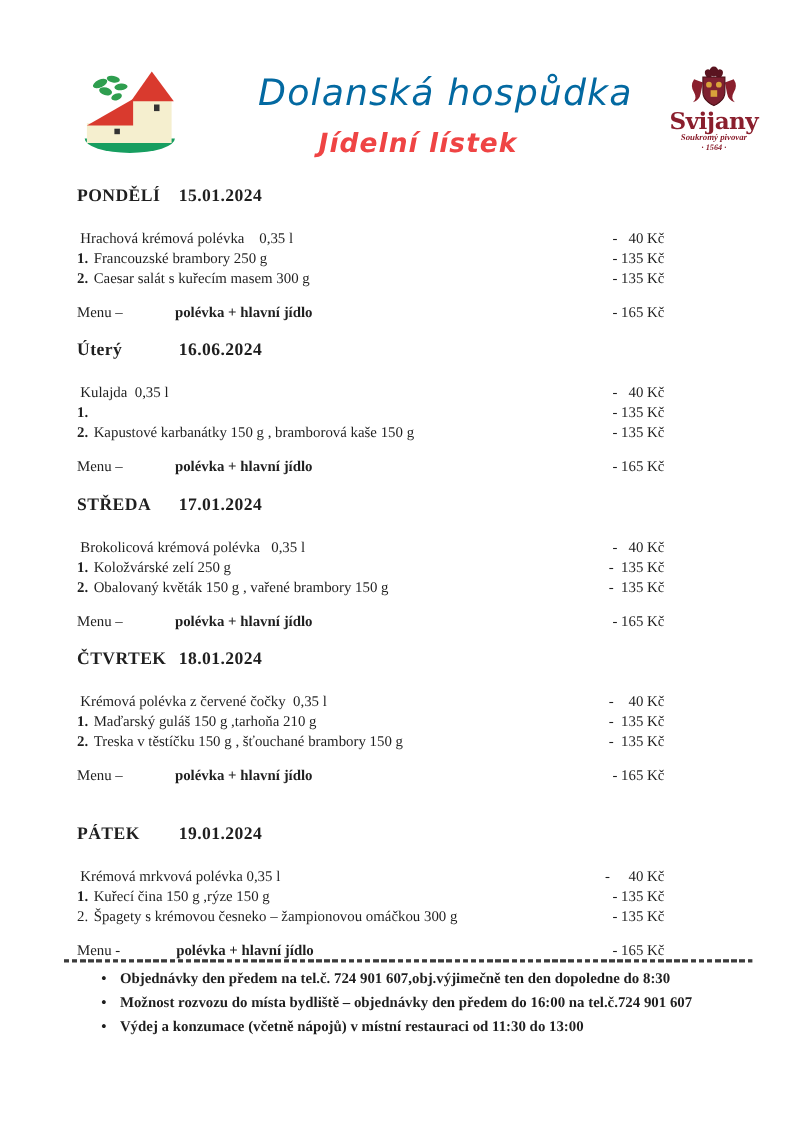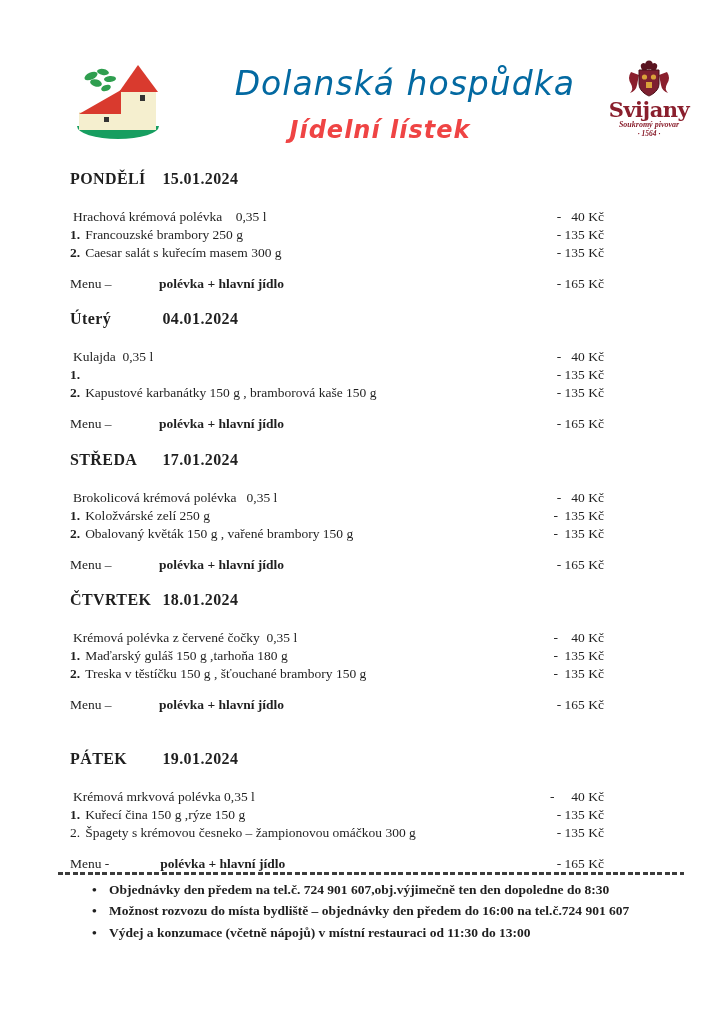--- a/index.html
+++ b/index.html
@@ -112,21 +112,21 @@
     <div class="row menu-row">
       <span class="menu-label">Menu – </span>
       <span class="menu-bold">polévka + hlavní jídlo</span>
       <span class="price">- 165 Kč</span>
     </div>
   </section>
 
   <section class="day" style="top:310px">
     <div class="day-header">
       <span class="day-name">Úterý</span>
-      <span class="day-date">04.01.2024</span>
+      <span class="day-date">16.06.2024</span>
     </div>
     <div class="row soup">
       <span class="txt">Kulajda  0,35 l</span>
       <span class="price">-   40 Kč</span>
     </div>
     <div class="row">
       <span class="num">1.</span>
       <span class="price">- 135 Kč</span>
     </div>
     <div class="row">
@@ -171,21 +171,21 @@
     <div class="day-header">
       <span class="day-name">ČTVRTEK</span>
       <span class="day-date">18.01.2024</span>
     </div>
     <div class="row soup">
       <span class="txt">Krémová polévka z červené čočky  0,35 l</span>
       <span class="price">-    40 Kč</span>
     </div>
     <div class="row">
       <span class="num">1.</span>
-      <span class="txt">Maďarský guláš 150 g ,tarhoňa 180 g</span>
+      <span class="txt">Maďarský guláš 150 g ,tarhoňa 210 g</span>
       <span class="price">-  135 Kč</span>
     </div>
     <div class="row">
       <span class="num">2.</span>
       <span class="txt">Treska v těstíčku 150 g , šťouchané brambory 150 g</span>
       <span class="price">-  135 Kč</span>
     </div>
     <div class="row menu-row">
       <span class="menu-label">Menu – </span>
       <span class="menu-bold">polévka + hlavní jídlo</span>

